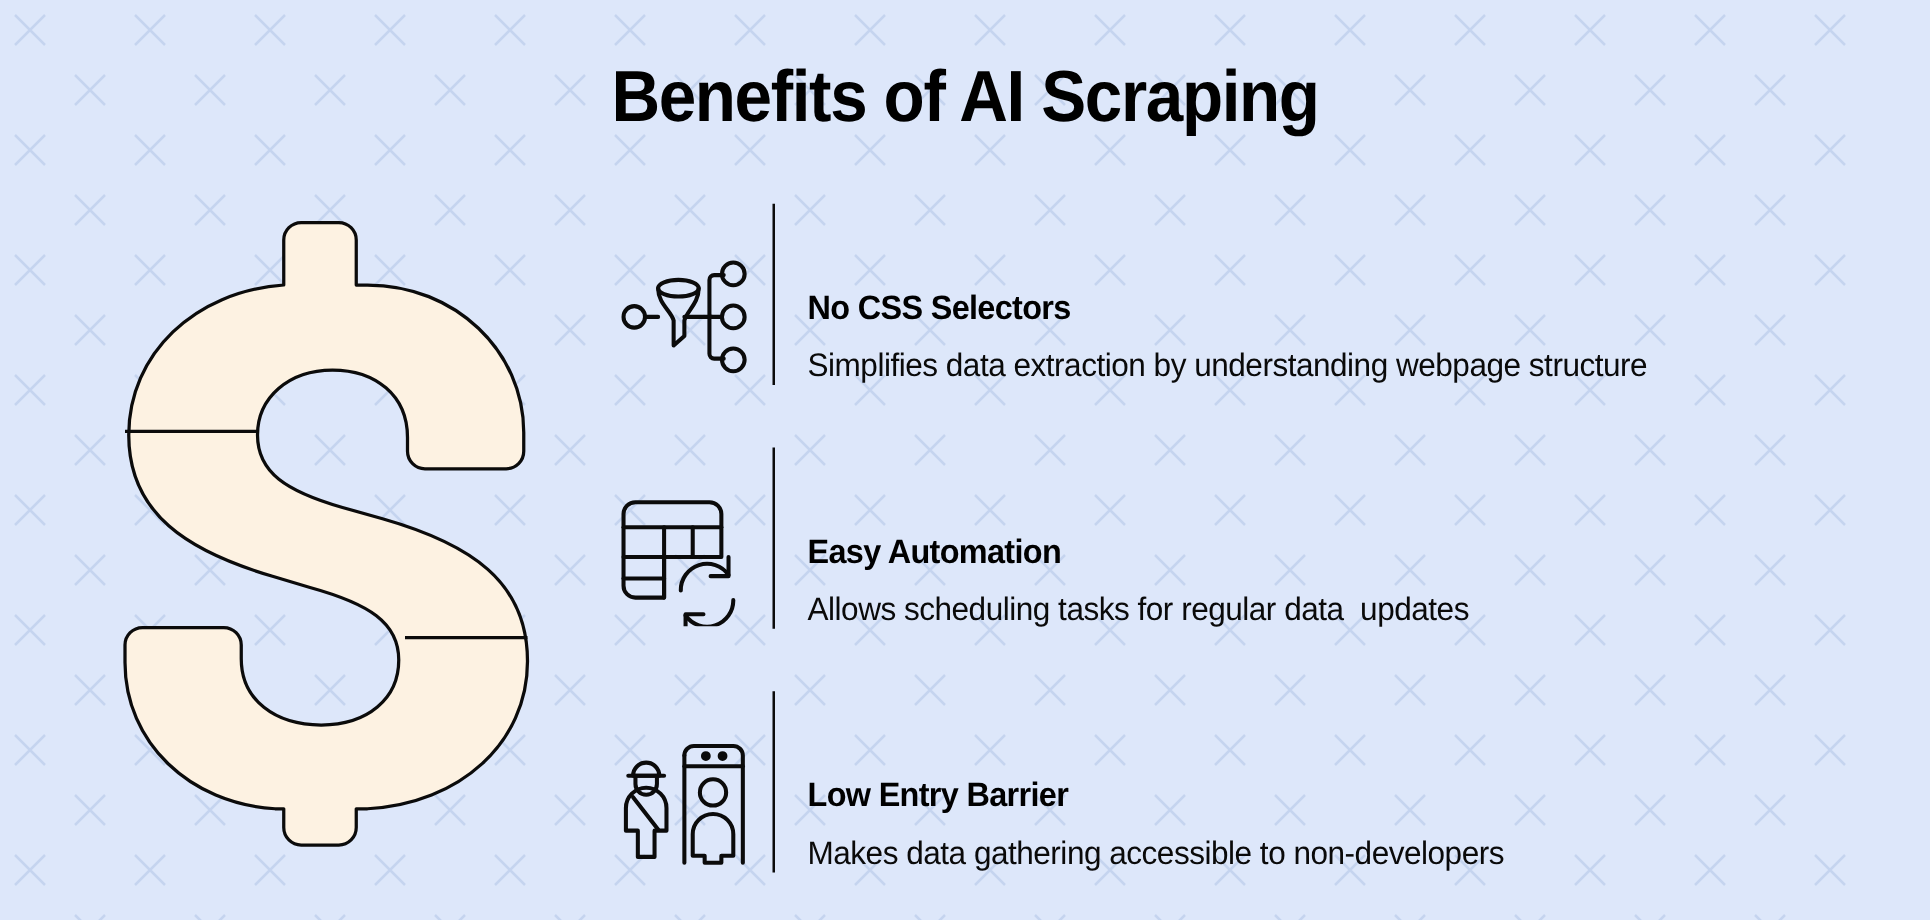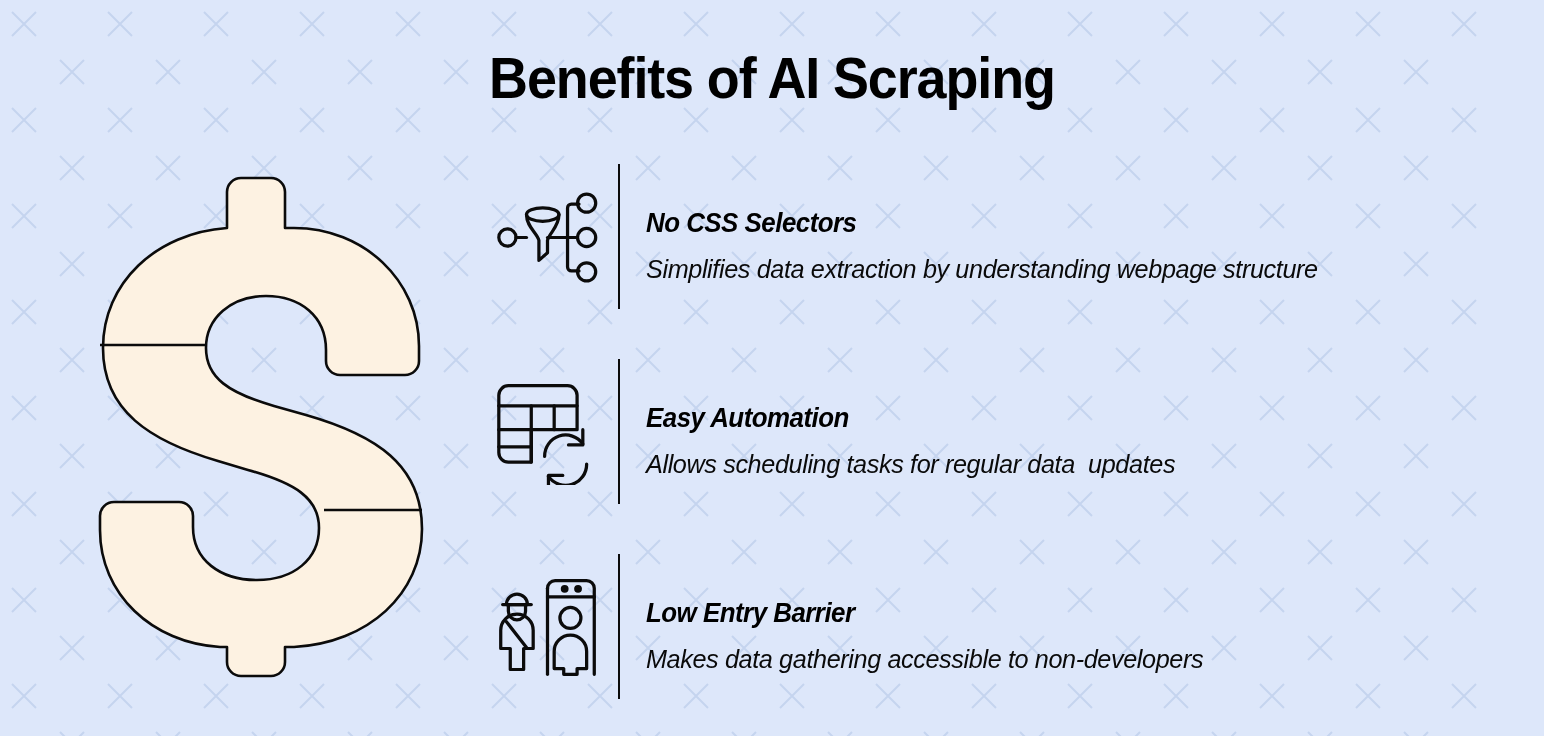--- a/index.html
+++ b/index.html
@@ -65,22 +65,21 @@
     width: 1000px;
     height: 560px;
   }
 
   .feature-row {
     position: absolute;
     left: 0;
     width: 1000px;
     height: 150px;
     display: flex;
-    align-items: center;
-    font-style: italic;
+    align-items: flex-end;
   }
   .feature-row.r1 { top: 8px; }
   .feature-row.r2 { top: 203px; }
   .feature-row.r3 { top: 398px; }
 
   .feature-icon {
     width: 110px;
     height: 110px;
     flex: 0 0 110px;
     display: flex;

